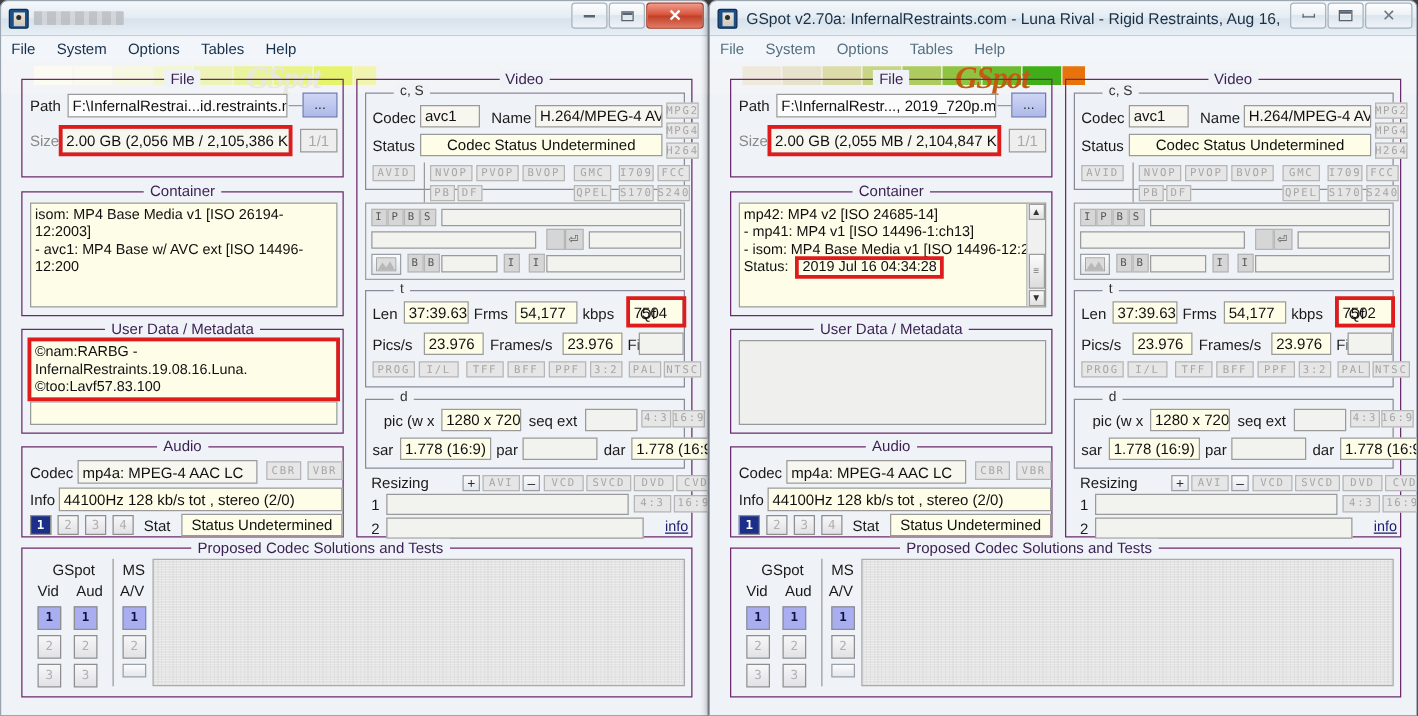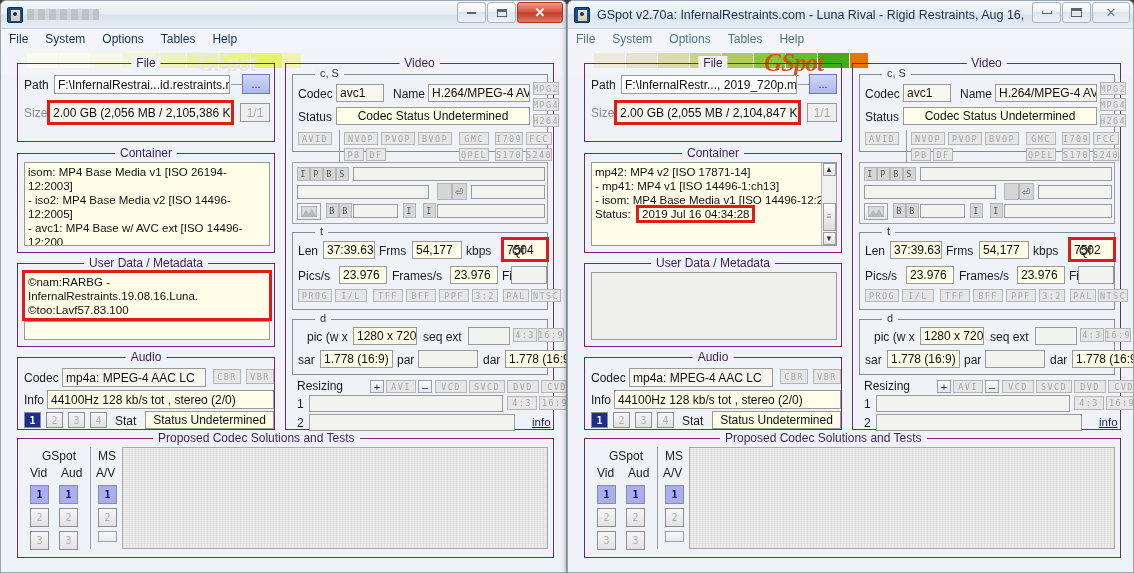--- a/index.html
+++ b/index.html
@@ -219,21 +219,20 @@
       <div class="btn3d" style="position:absolute;left:224px;top:10px;width:28px;height:20px;background:linear-gradient(to bottom,#cfd6f5,#aeb9ea);border-color:#6d79b5;">...</div>
       <span class="lbl" style="position:absolute;left:6px;top:42px;color:#8a8a8a">Size</span>
       <div class="fld pale redbox" style="position:absolute;left:31px;top:38px;width:183px;height:21px;">2.00 GB (2,056 MB / 2,105,386 KB</div>
       <div class="fld empty center" style="position:absolute;left:222px;top:39px;width:30px;height:19px;color:#a9a9a9;background:#eee;">1/1</div>
     </div>
 
     <div class="gbox" style="left:16px; top:152px; width:258px; height:100px;">
       <span class="gtitle">Container</span>
       <div class="listbox" style="position:absolute;left:6px;top:8px;width:246px;height:84px;">
         <div>isom: MP4  Base Media v1 [ISO 26194-12:2003]</div>
-        <div>- iso2: MP4 Base Media v2 [ISO 14496-12:2005]</div>
         <div>- avc1: MP4 Base w/ AVC ext [ISO 14496-12:200</div>
 
       </div>
     </div>
 
     <div class="gbox" style="left:16px; top:262px; width:258px; height:84px;">
       <span class="gtitle">User Data / Metadata</span>
       <div class="listbox redbox" style="position:absolute;left:6px;top:8px;width:246px;height:47px;">
         <div>©nam:RARBG - InfernalRestraints.19.08.16.Luna.</div>
         <div>©too:Lavf57.83.100</div>
@@ -445,21 +444,21 @@
       <div class="sep" style="left:213px;top:20px;width:11px;height:1px;"></div>
       <div class="btn3d" style="position:absolute;left:224px;top:10px;width:28px;height:20px;background:linear-gradient(to bottom,#cfd6f5,#aeb9ea);border-color:#6d79b5;">...</div>
       <span class="lbl" style="position:absolute;left:6px;top:42px;color:#8a8a8a">Size</span>
       <div class="fld pale redbox" style="position:absolute;left:31px;top:38px;width:183px;height:21px;">2.00 GB (2,055 MB / 2,104,847 KB</div>
       <div class="fld empty center" style="position:absolute;left:222px;top:39px;width:30px;height:19px;color:#a9a9a9;background:#eee;">1/1</div>
     </div>
 
     <div class="gbox" style="left:16px; top:152px; width:258px; height:100px;">
       <span class="gtitle">Container</span>
       <div class="listbox" style="position:absolute;left:6px;top:8px;width:246px;height:84px;">
-        <div>mp42: MP4 v2 [ISO 17871-14]</div>
+        <div>mp42: MP4 v2 [ISO 24685-14]</div>
         <div>- mp41: MP4 v1 [ISO 14496-1:ch13]</div>
         <div>- isom: MP4  Base Media v1 [ISO 14496-12:20</div>
         <div style="position:relative;display:inline-block;">
           <span>Status:</span>
           <span class="redbox" style="padding:0 4px;margin-left:4px;display:inline-block;">2019 Jul 16   04:34:28</span>
         </div>
         <div class="scroll">
           <div class="ar">▲</div>
           <div class="thumb">≡</div>
           <div class="ar">▼</div>

